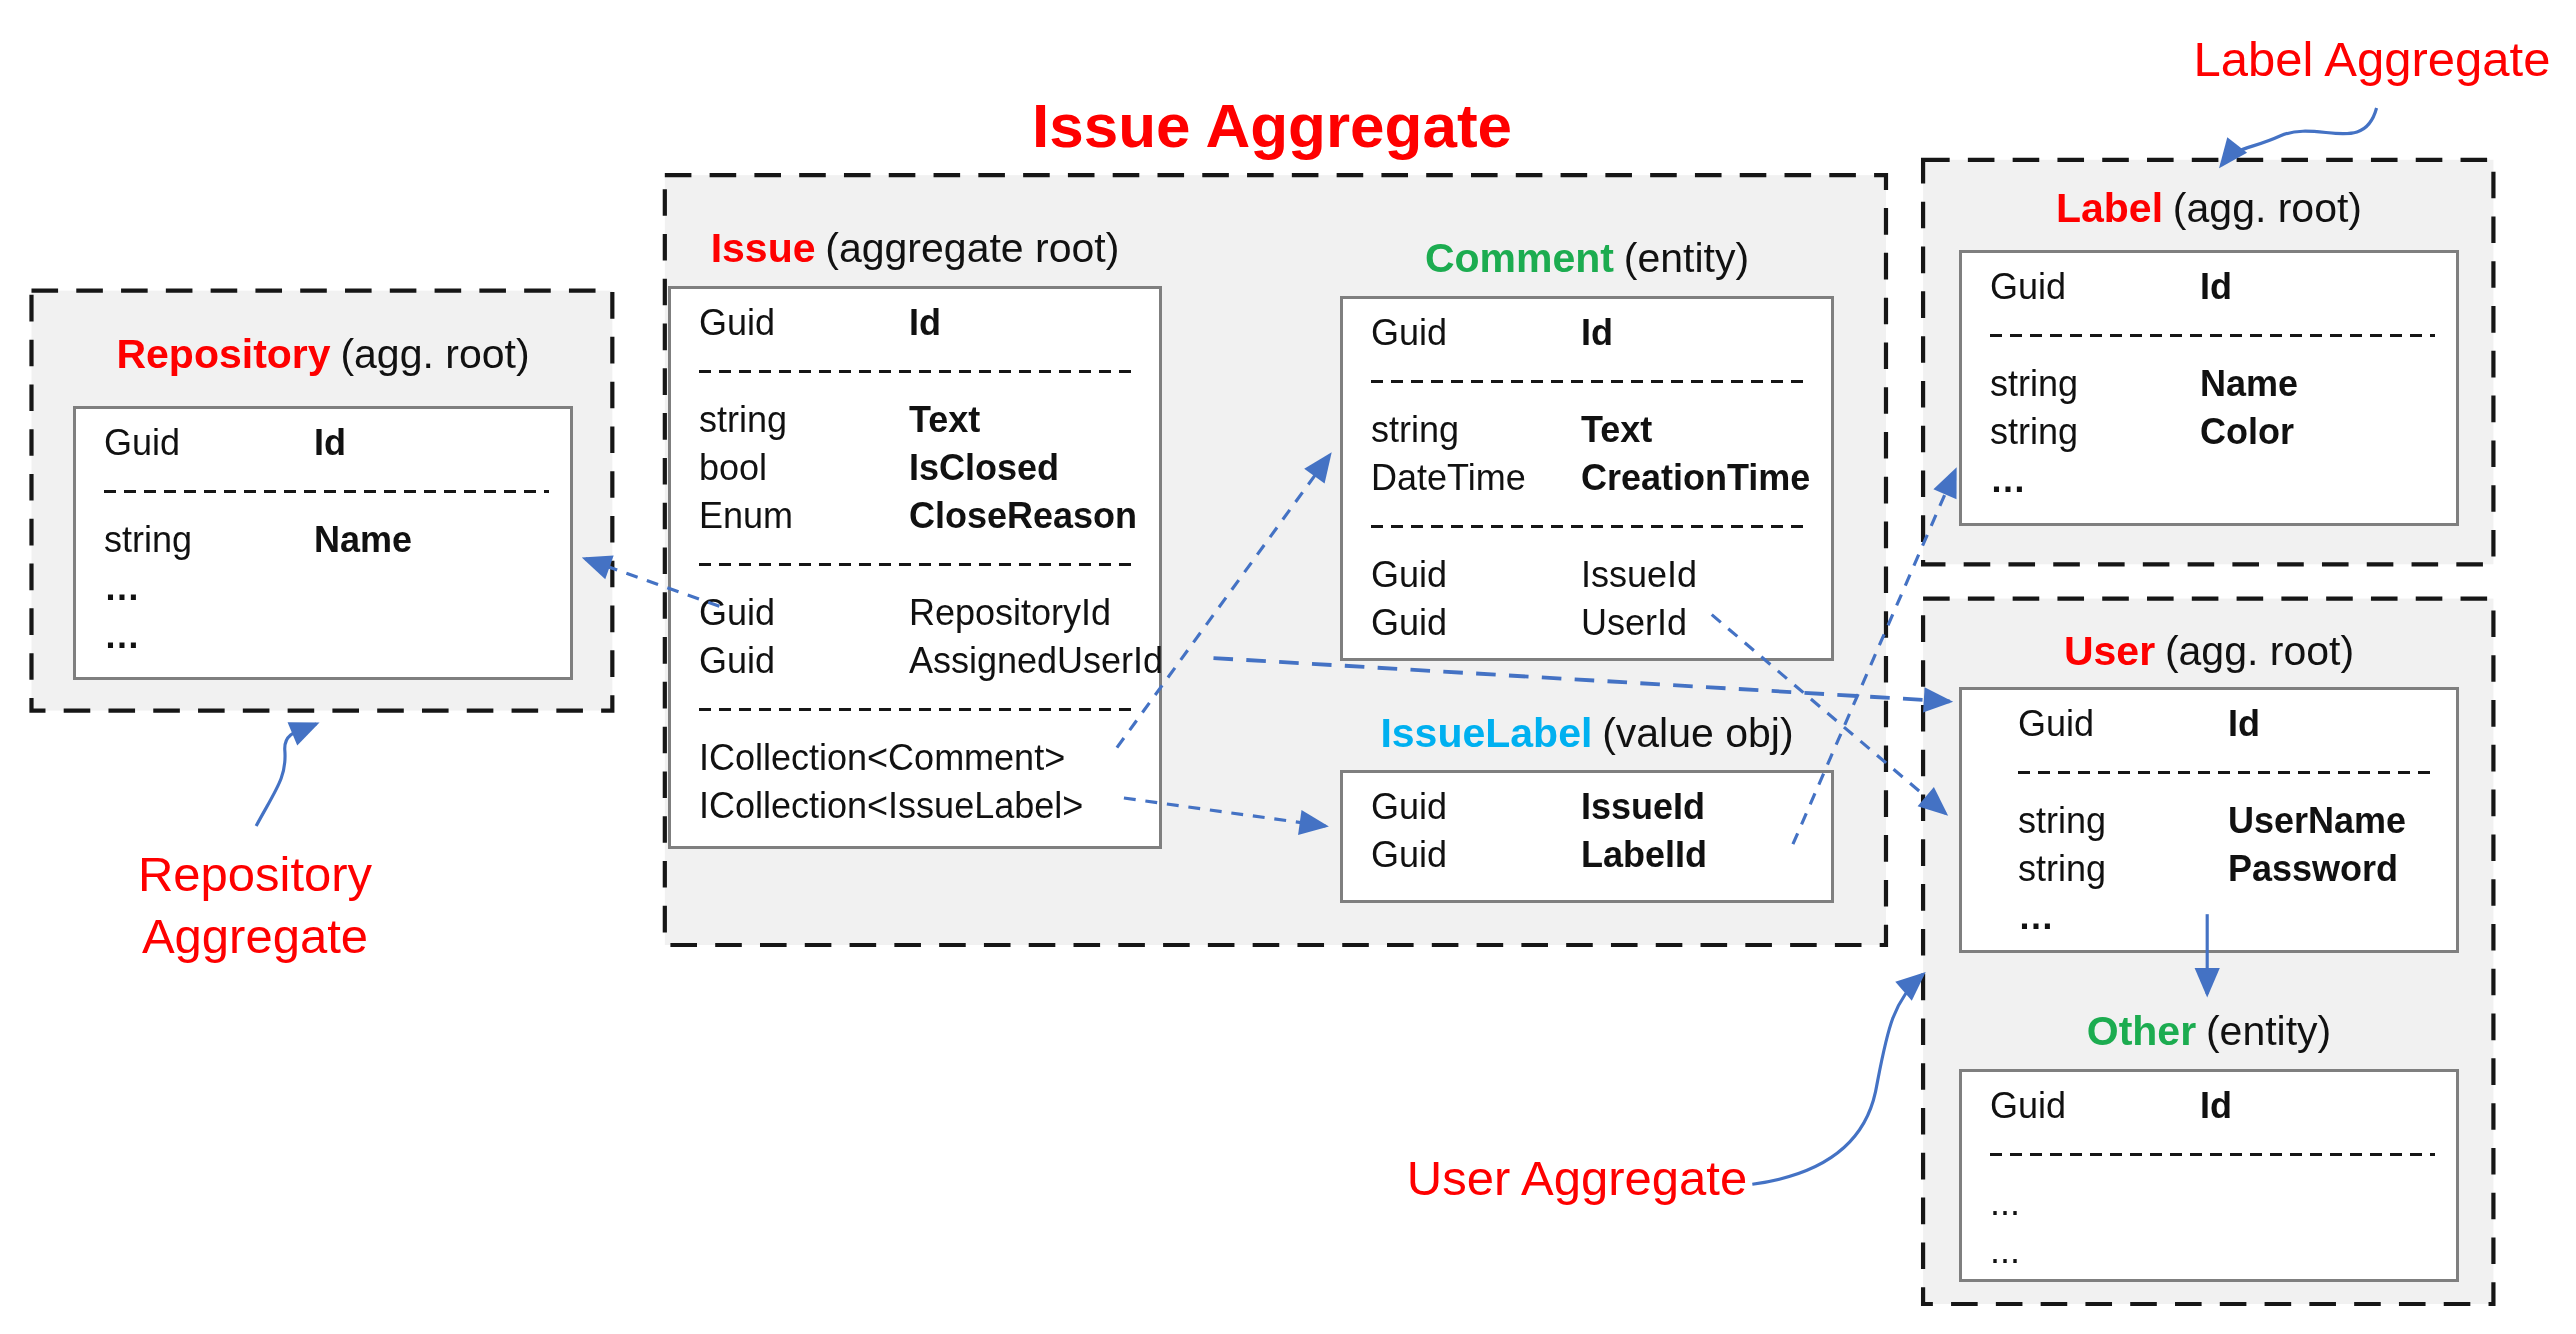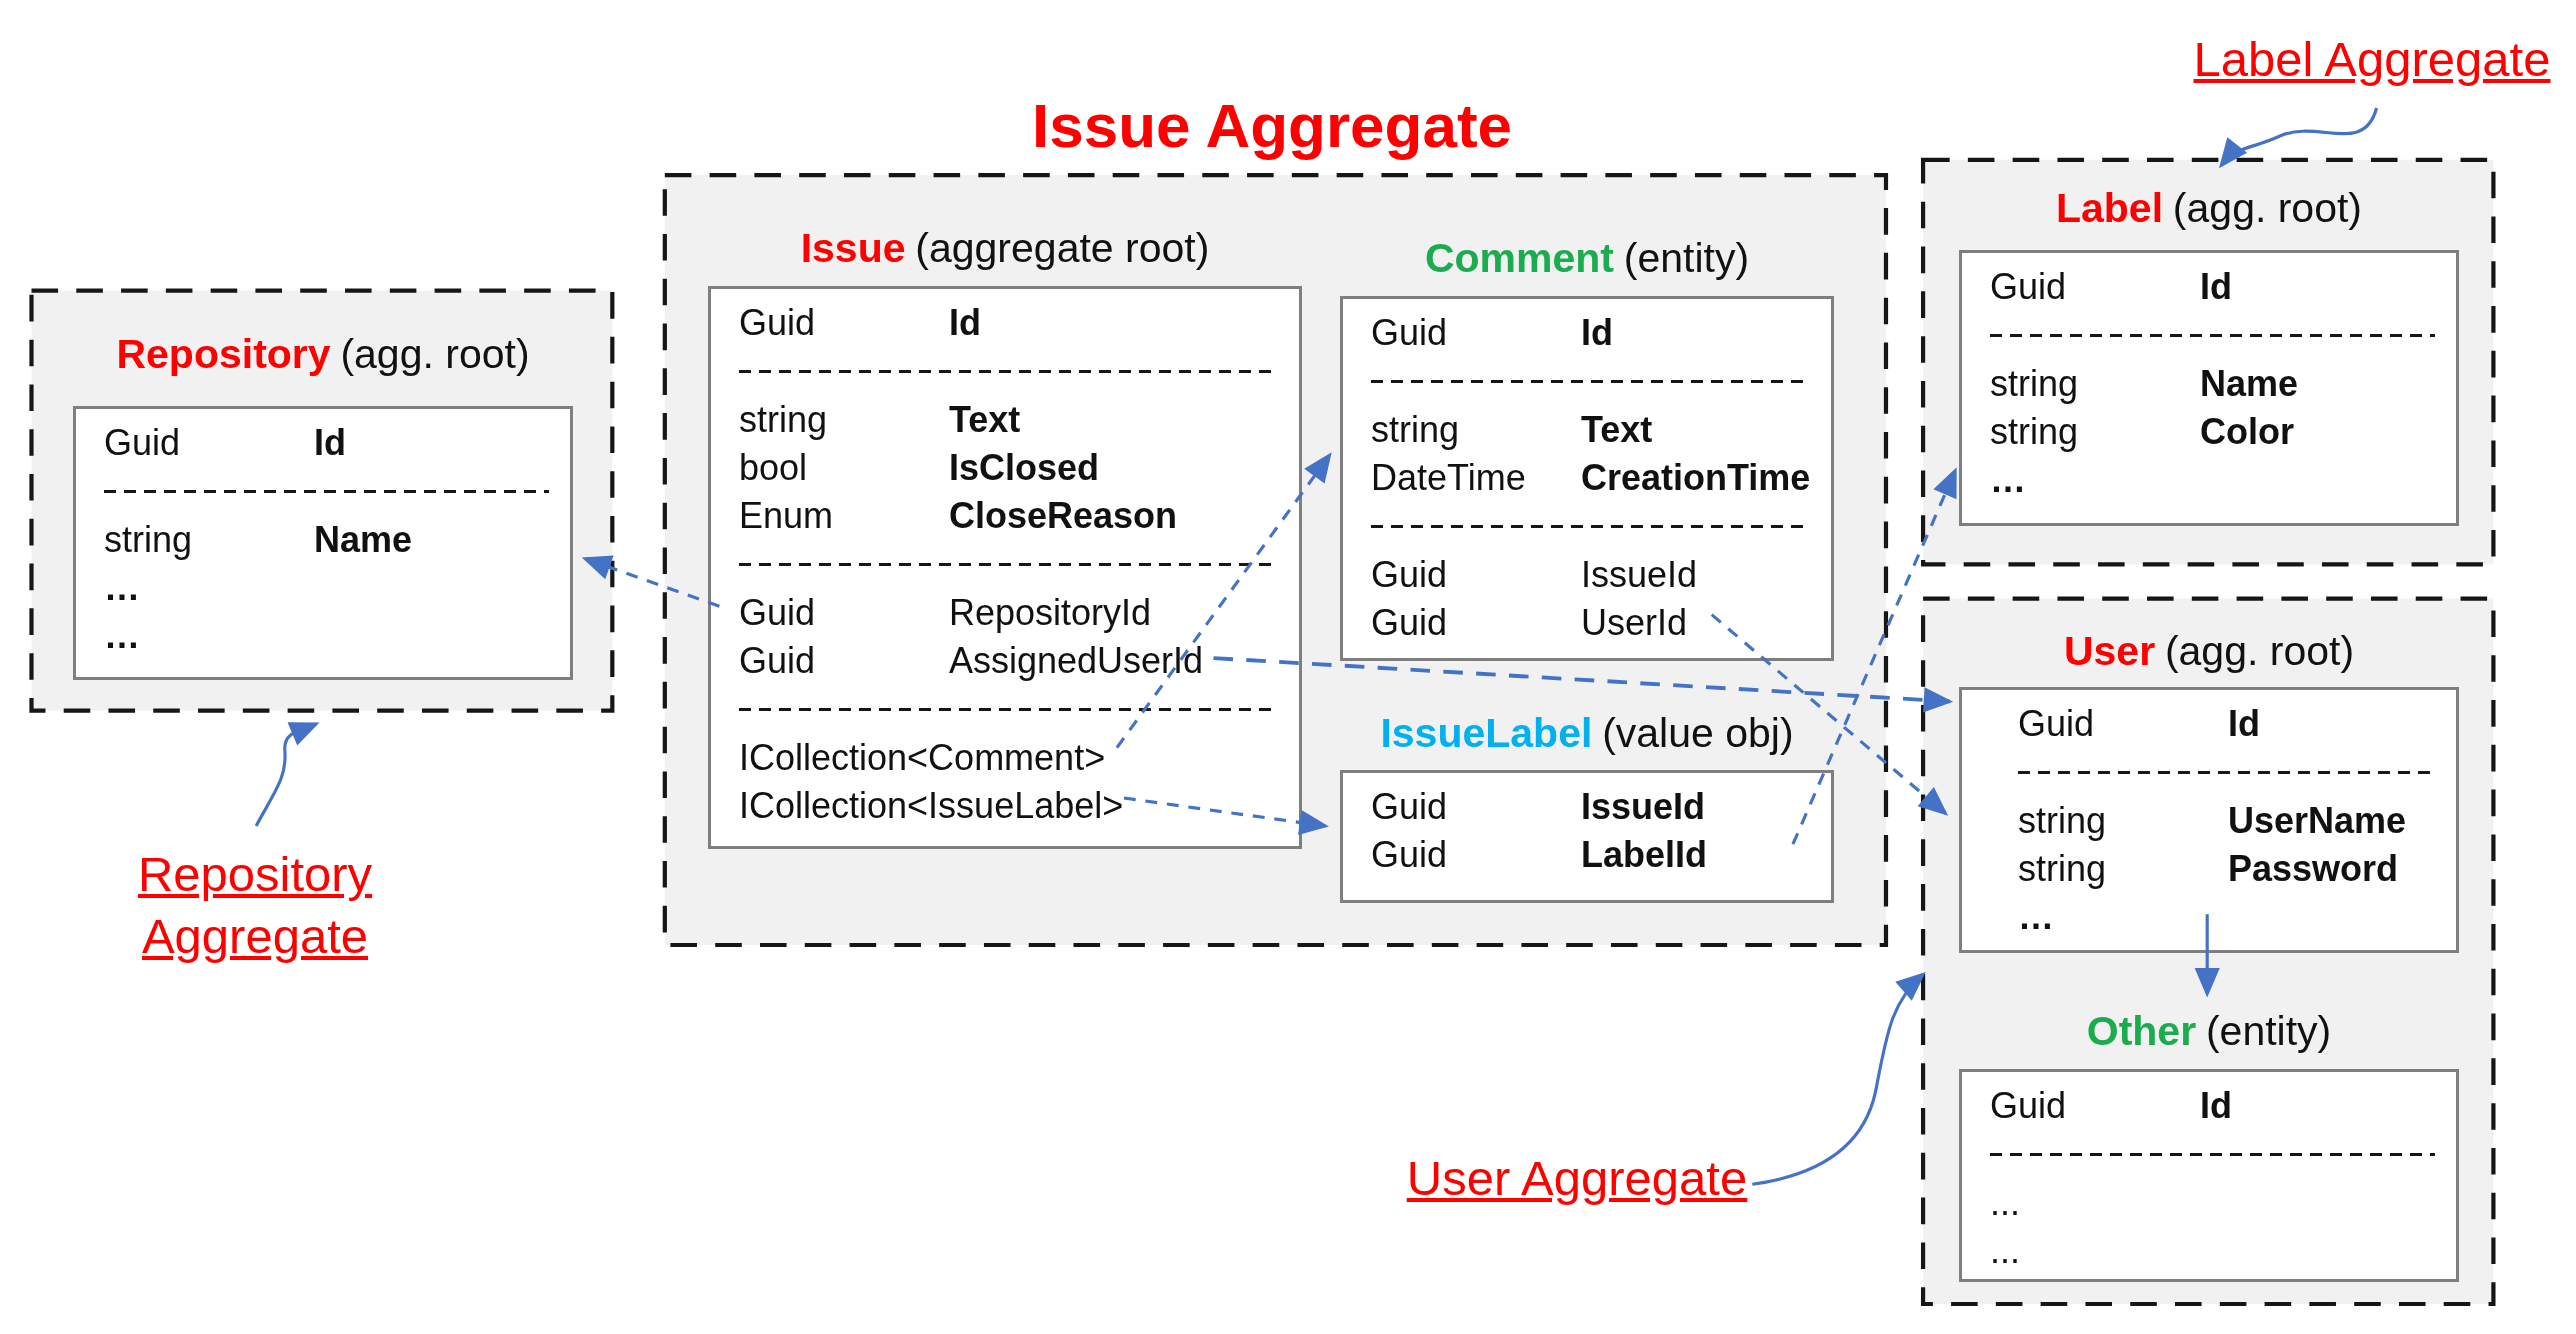--- a/index.html
+++ b/index.html
@@ -35,35 +35,35 @@
     height:3.5px;flex:1;margin:0 21px 0 28px;
     background:repeating-linear-gradient(90deg,var(--dashed-border) 0 12px,transparent 12px 20px);
   }
 
   #main-title{
     position:absolute;z-index:2;left:1272px;top:90px;transform:translateX(-50%);
     font-size:62px;font-weight:700;color:var(--red);white-space:nowrap;
   }
   .annotation{
     position:absolute;z-index:2;transform:translateX(-50%);
-    font-size:49px;color:var(--red);white-space:nowrap;text-align:center;text-decoration:underline;
+    font-size:49px;color:var(--red);white-space:nowrap;text-align:center;
   }
   #ann-label{left:2372px;top:31px;}
   #ann-repo{left:255px;top:843px;white-space:normal;width:336px;line-height:62px;}
   #ann-user{left:1577px;top:1150px;}
 
   .conn{stroke:var(--blue);fill:none;}
   .dash-s{stroke-width:4.5;stroke-dasharray:17 14;}
   .dash-l{stroke-width:5.5;stroke-dasharray:28 19;}
   .solid{stroke-width:4.5;}
 
   
   #ent-repository{left:73px;top:406px;width:500px;height:274px;}
   #ent-repository .etitle{top:-78px;}
-  #ent-issue{left:708px;top:286px;width:594px;height:563px;}
+  #ent-issue{left:668px;top:286px;width:494px;height:563px;}
   #ent-issue .etitle{top:-64px;}
   #ent-comment{left:1340px;top:286px;width:494px;height:365px;margin-top:10px;}
   #ent-comment .etitle{top:-64px;}
   #ent-issuelabel{left:1340px;top:770px;width:494px;height:133px;}
   #ent-issuelabel .etitle{top:-63px;}
   #ent-label{left:1959px;top:250px;width:500px;height:276px;}
   #ent-label .etitle{top:-68px;}
   #ent-user{left:1959px;top:687px;width:500px;height:266px;padding-left:28px;}
   #ent-user .etitle{top:-62px;}
   #ent-other{left:1959px;top:1069px;width:500px;height:213px;}

